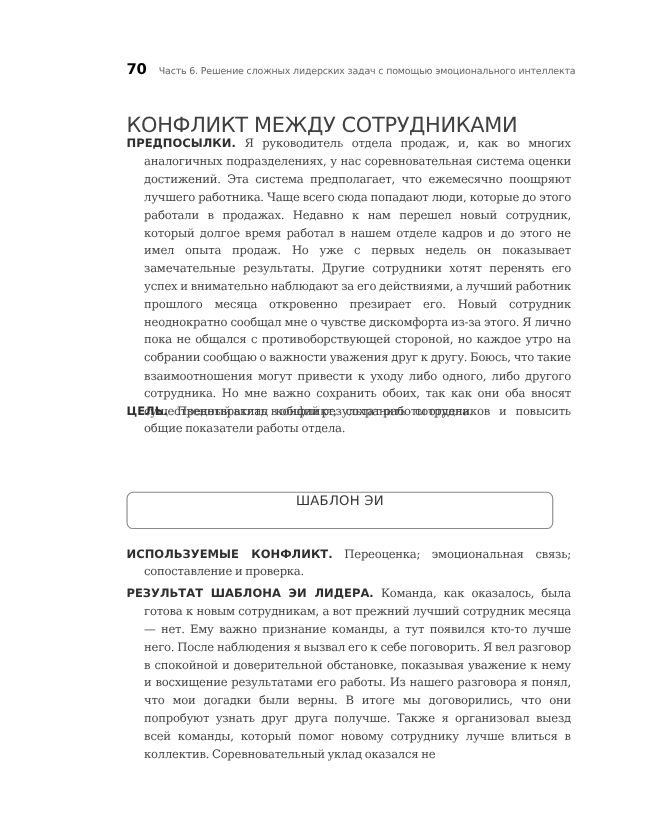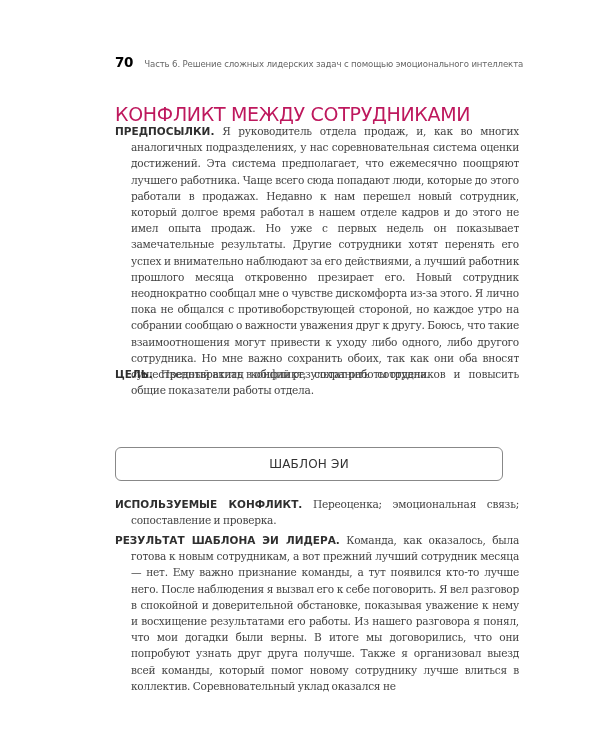--- a/index.html
+++ b/index.html
@@ -9,38 +9,38 @@
     }
     .page { position: absolute; left: 115px; top: 0; width: 388px; }
     .running-head {
       position: absolute; top: 52px; left: 0; width: 388px;
       font-family: "DejaVu Sans", sans-serif; white-space: nowrap;
     }
     .page-number { font-size: 13.5px; color: #000000; font-weight: bold; letter-spacing: -0.3px; }
     .running-title { font-size: 8.6px; color: #666; margin-left: 6px; letter-spacing: -0.15px; }
     .chapter-title {
       position: absolute; top: 90px; left: 0;
-      font-family: "DejaVu Sans", sans-serif; font-size: 19px; color: #be185d;
+      font-family: "DejaVu Sans", sans-serif; font-size: 19px; color: #404040;
       letter-spacing: -0.3px; white-space: nowrap; font-weight: normal;
     }
     .section {
       position: absolute; left: 0; width: 388px;
       font-family: "DejaVu Serif", serif; font-size: 10.6px; line-height: 16.2px;
       color: #444; text-align: justify; text-align-last: left;
       padding-left: 16px; text-indent: -16px; letter-spacing: -0.25px;
       word-spacing: -0.5px;
     }
     .section .label {
       font-family: "DejaVu Sans", sans-serif; font-weight: bold; color: #2f2f2f;
       font-size: 10.5px; letter-spacing: 0; margin-top: 16px;
     }
     .template-box {
       position: absolute; top: 447px; left: 0; width: 386px; height: 32px;
       border: 1.2px solid #888; border-radius: 6px;
-      display: flex; align-items: center; justify-content: center;
+      display: flex; justify-content: center;
     }
     .template-box span {
       font-family: "DejaVu Sans", sans-serif; font-size: 12px; color: #333; letter-spacing: 0.2px;
     }
   </style>
 </head>
 <body>
 
 <div class="page">
   <div class="running-head">

